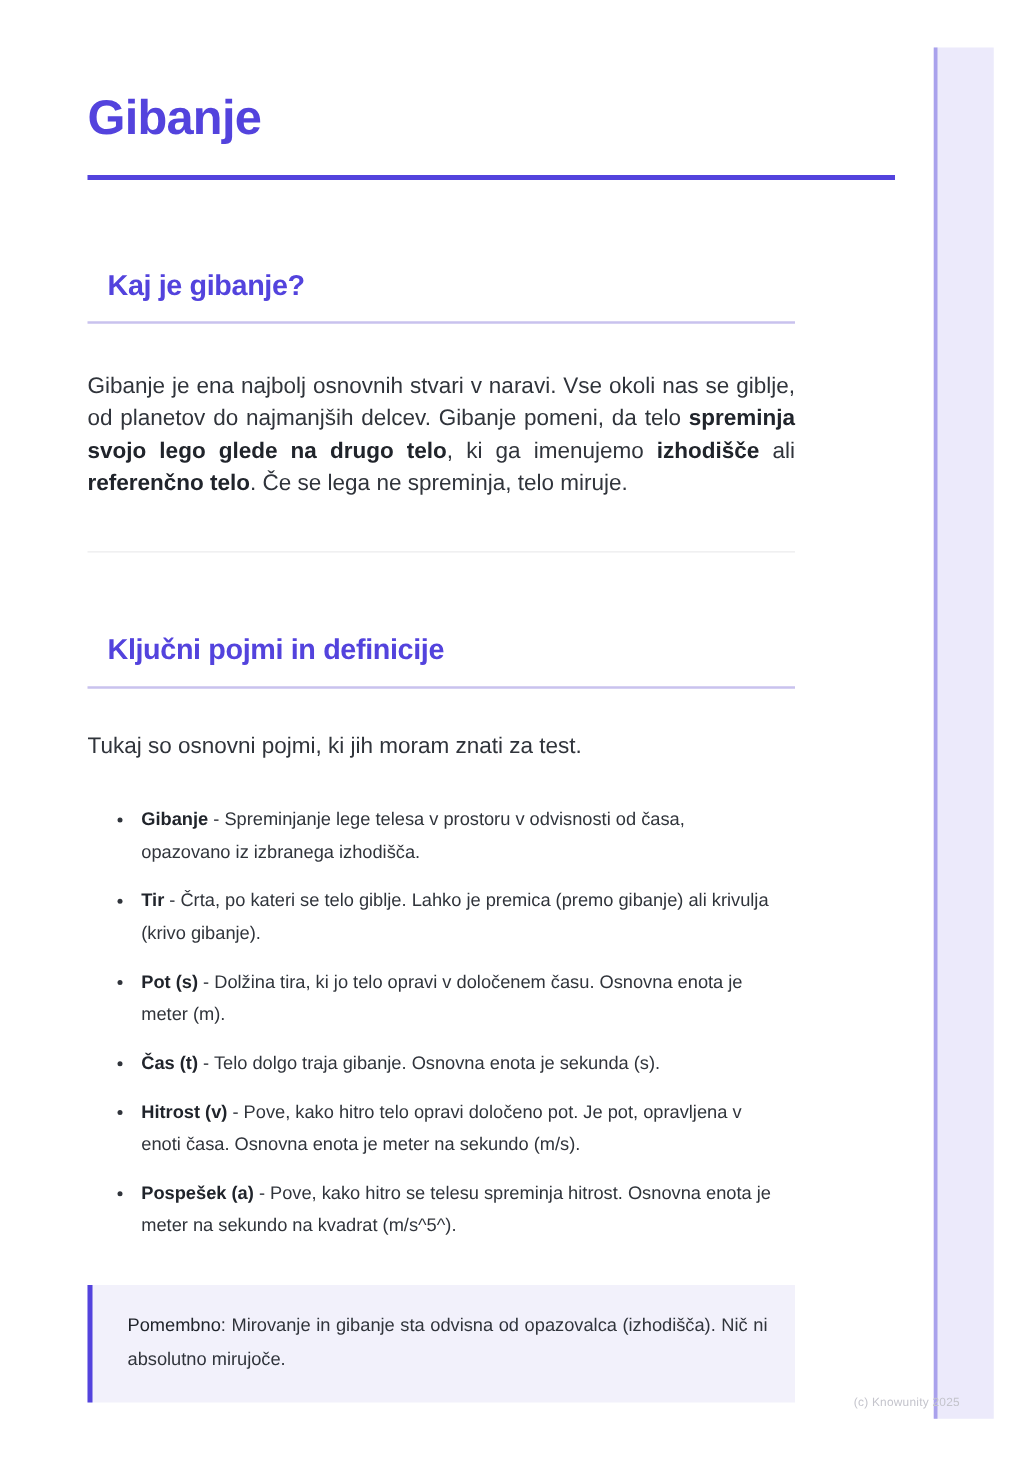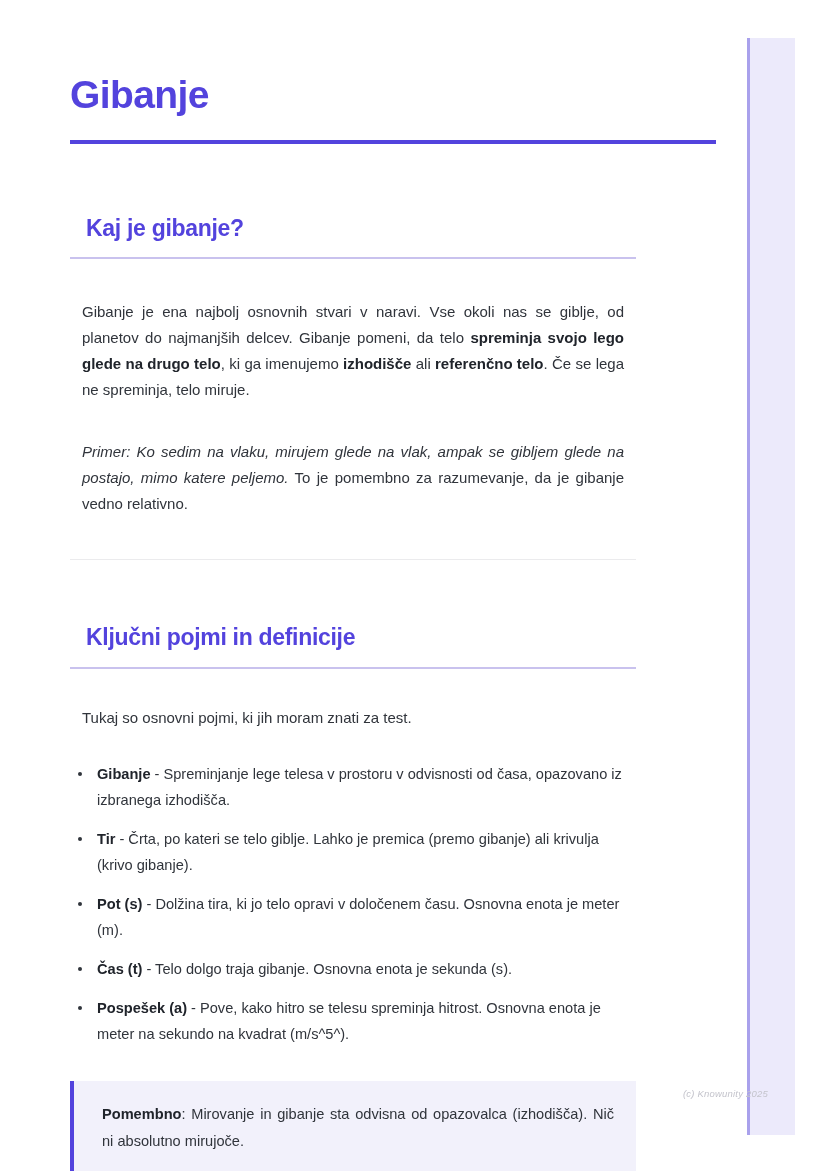--- a/index.html
+++ b/index.html
@@ -75,24 +75,24 @@
     height: 2px;
     background: #c9c2ee;
     border: 0;
   }
 
   .sec-1 { padding-top: 47px; }
   .sec-2 { padding-top: 48px; }
 
   
   p.body {
-    font-size: 15px;
+    font-size: 18px;
     line-height: 26px;
     color: #30343b;
-    margin: 12px;
+    margin: 0;
     text-align: justify;
   }
   .p-intro { padding-top: 28px; }
   .p-example { padding-top: 24px; }
   .p-lead { padding-top: 24px; text-align: left; }
 
   p.body b { font-weight: 700; color: #20242b; }
   p.body i { font-style: italic; }
 
   
@@ -101,21 +101,21 @@
     width: 566px;
     height: 1px;
     background: #ebebed;
     border: 0;
   }
   .soft-rule.top-gap { margin-top: 42px; }
 
   
   ul.terms {
     list-style: none;
-    margin: 0;
+    margin: 16px;
     padding: 18px 0 0 0;
   }
   ul.terms li {
     position: relative;
     padding-left: 27px;
     margin-bottom: 13px;
     font-size: 14.6px;
     line-height: 26px;
     color: #30343b;
   }
@@ -144,32 +144,31 @@
     border-left: 4px solid #5343dd;
     padding: 20px 22px 20px 28px;
   }
   .callout p {
     margin: 0;
     font-size: 14.6px;
     line-height: 27px;
     color: #30343b;
     text-align: justify;
   }
-  .callout .callout-label { font-weight: 700; color: #20242b; }
+  .callout .callout-label { font-weight: 400; color: #20242b; }
 
   
   .watermark {
     position: absolute;
     left: 683px;
-    top: 1088px;
+    top: 1117px;
     font-size: 9.5px;
     color: #c4c4cc;
     letter-spacing: 0.2px;
     white-space: nowrap;
-    font-style: italic;
   }
 </style>
 </head>
 <body>
 
 <div class="side-strip"></div>
 
 <div class="page">
   <div class="content">
 
@@ -177,23 +176,20 @@
     <hr class="title-rule">
 
     <div class="sec-1">
       <h2 class="section-title">Kaj je gibanje?</h2>
       <hr class="section-rule">
 
       <p class="body p-intro">
         <span>Gibanje je ena najbolj osnovnih stvari v naravi. Vse okoli nas se giblje, od planetov do najmanjših delcev. Gibanje pomeni, da telo </span><b>spreminja svojo lego glede na drugo telo</b><span>, ki ga imenujemo </span><b>izhodišče</b><span> ali </span><b>referenčno telo</b><span>. Če se lega ne spreminja, telo miruje.</span>
       </p>
 
-      <p class="body p-example">
-        <i>Primer: Ko sedim na vlaku, mirujem glede na vlak, ampak se gibljem glede na postajo, mimo katere peljemo.</i><span> To je pomembno za razumevanje, da je gibanje vedno relativno.</span>
-      </p>
     </div>
 
     <hr class="soft-rule top-gap">
 
     <div class="sec-2">
       <h2 class="section-title">Ključni pojmi in definicije</h2>
       <hr class="section-rule">
 
       <p class="body p-lead">Tukaj so osnovni pojmi, ki jih moram znati za test.</p>
 
@@ -202,20 +198,23 @@
           <span class="term">Gibanje</span><span> - Spreminjanje lege telesa v prostoru v odvisnosti od časa, opazovano iz izbranega izhodišča.</span>
         </li>
         <li>
           <span class="term">Tir</span><span> - Črta, po kateri se telo giblje. Lahko je premica (premo gibanje) ali krivulja (krivo gibanje).</span>
         </li>
         <li>
           <span class="term">Pot (s)</span><span> - Dolžina tira, ki jo telo opravi v določenem času. Osnovna enota je meter (m).</span>
         </li>
         <li>
           <span class="term">Čas (t)</span><span> - Telo dolgo traja gibanje. Osnovna enota je sekunda (s).</span>
+        </li>
+        <li>
+          <span class="term">Hitrost (v)</span><span> - Pove, kako hitro telo opravi določeno pot. Je pot, opravljena v enoti časa. Osnovna enota je meter na sekundo (m/s).</span>
         </li>
         <li>
           <span class="term">Pospešek (a)</span><span> - Pove, kako hitro se telesu spreminja hitrost. Osnovna enota je meter na sekundo na kvadrat (m/s^5^).</span>
         </li>
       </ul>
 
       <div class="callout">
         <p>
           <span class="callout-label">Pomembno</span><span>: Mirovanje in gibanje sta odvisna od opazovalca (izhodišča). Nič ni absolutno mirujoče.</span>
         </p>

